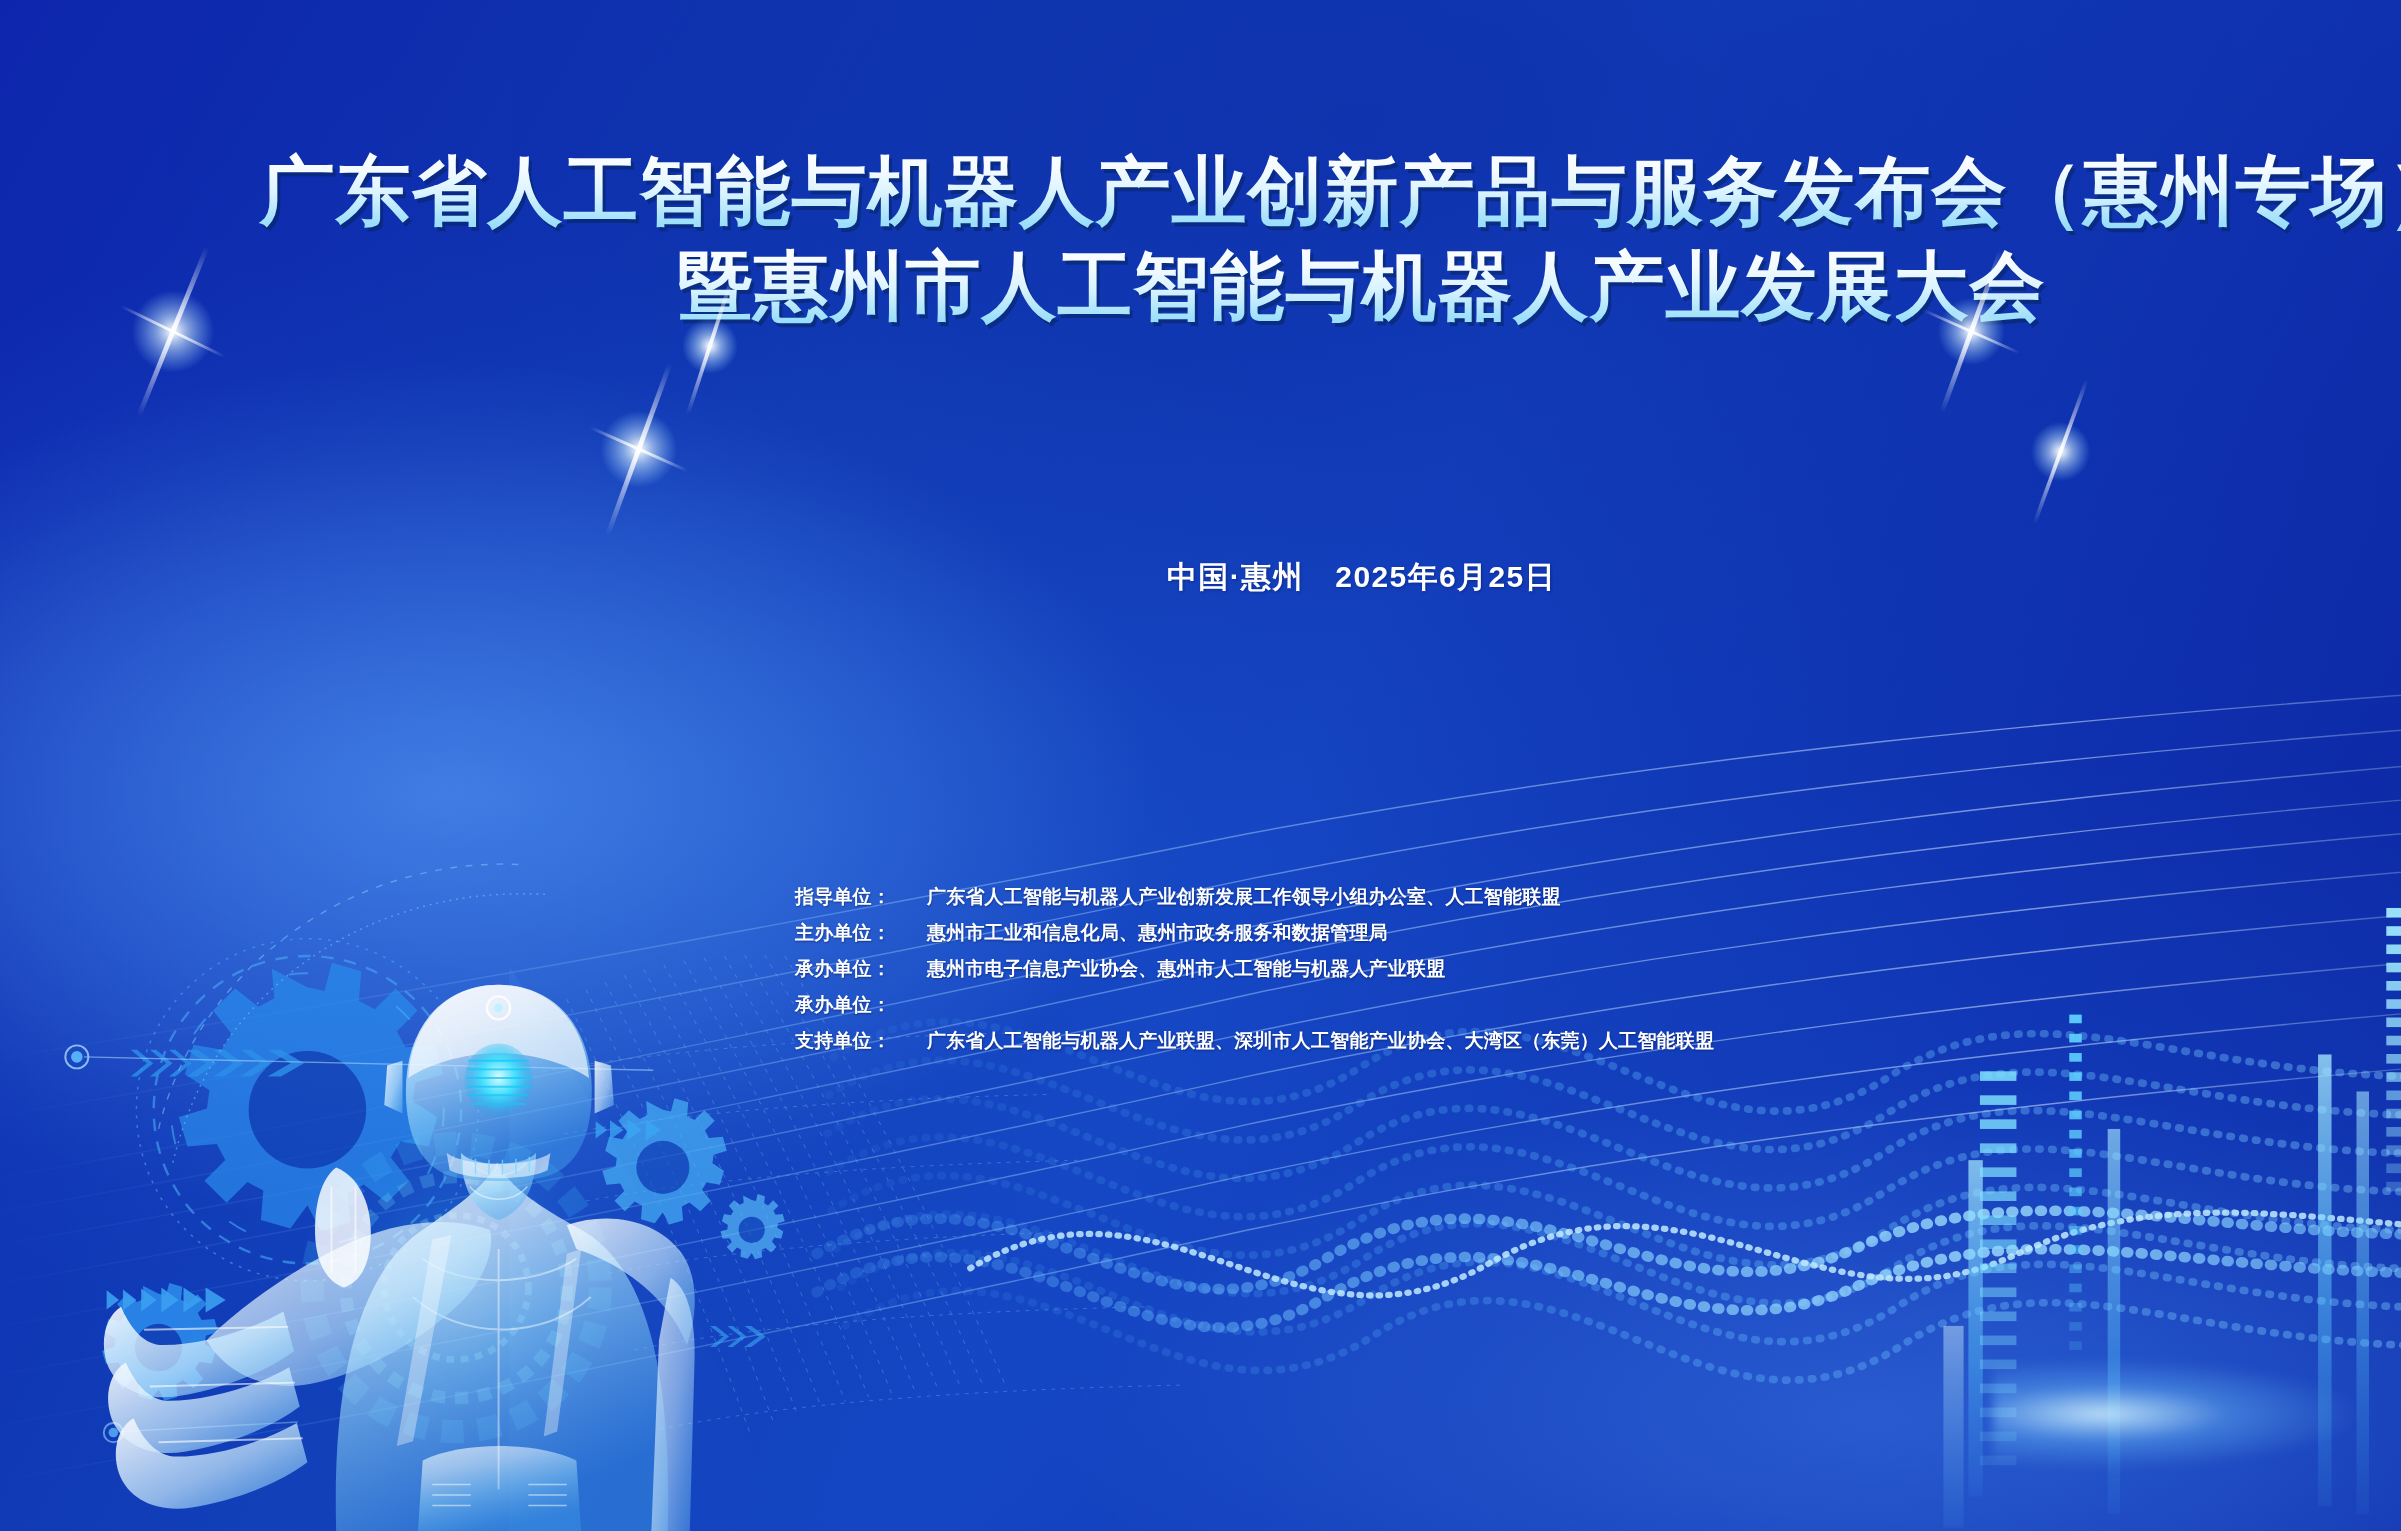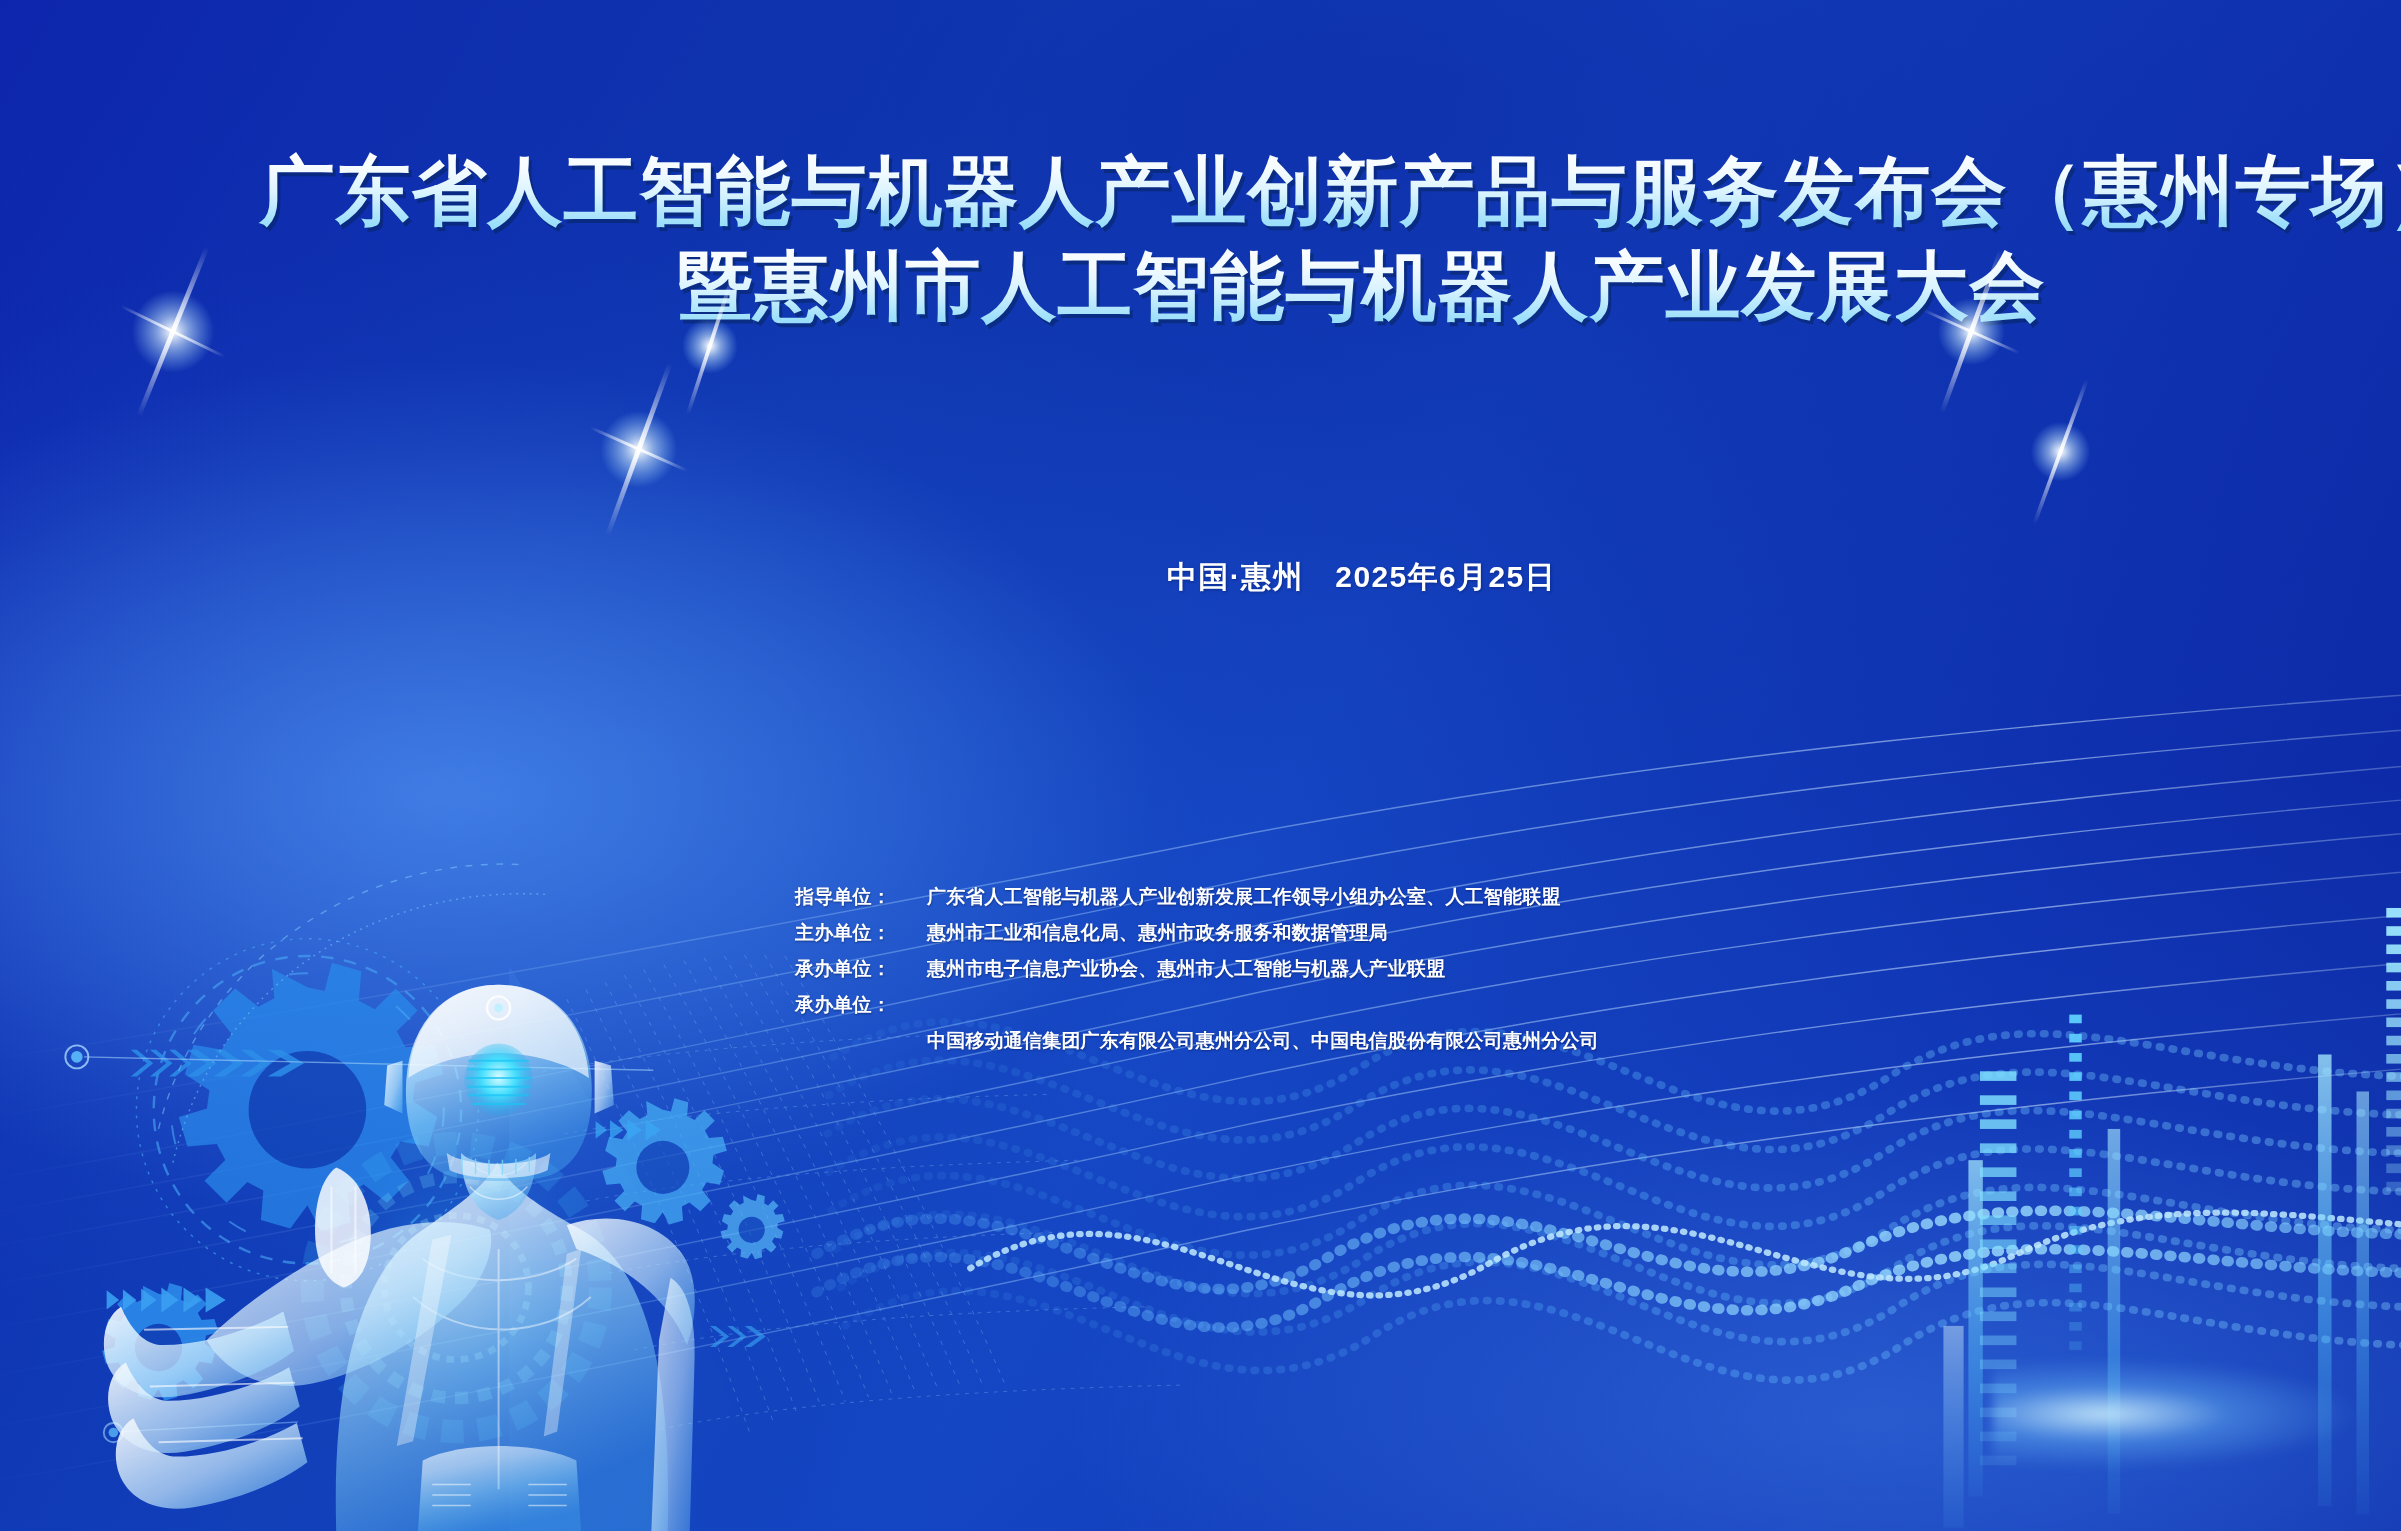--- a/index.html
+++ b/index.html
@@ -575,22 +575,22 @@
       <span class="org-label">主办单位：</span>
       <span class="org-value">惠州市工业和信息化局、惠州市政务服务和数据管理局</span>
     </div>
     <div class="org-row">
       <span class="org-label">承办单位：</span>
       <span class="org-value">惠州市电子信息产业协会、惠州市人工智能与机器人产业联盟</span>
     </div>
     <div class="org-row">
       <span class="org-label">承办单位：</span>
     </div>
-    <div class="org-row cont">
-      <span class="org-label">协办单位：</span>
-      <span class="org-value">中国移动通信集团广东有限公司惠州分公司、中国电信股份有限公司惠州分公司</span>
+    <div class="org-row">
+      <span class="org-label">支持单位：</span>
+      <span class="org-value">广东省人工智能与机器人产业联盟、深圳市人工智能产业协会、大湾区（东莞）人工智能联盟</span>
     </div>
   </div>
 
   <div class="ai-glow"></div>
 
 </div>
 
 
 </body></html>

